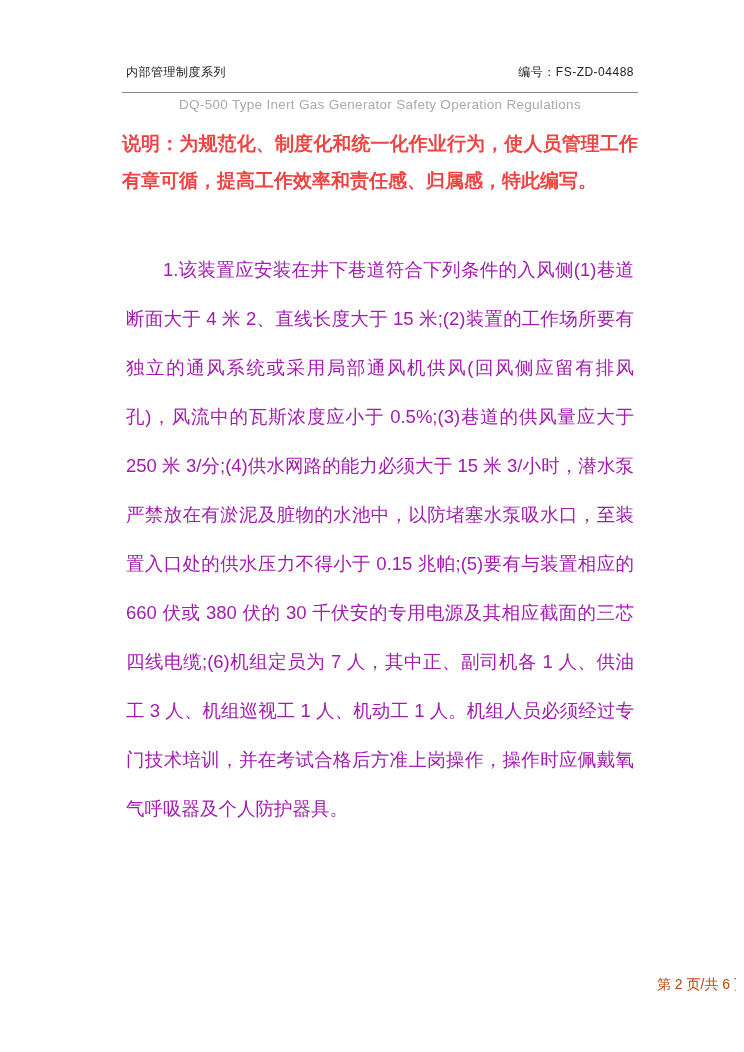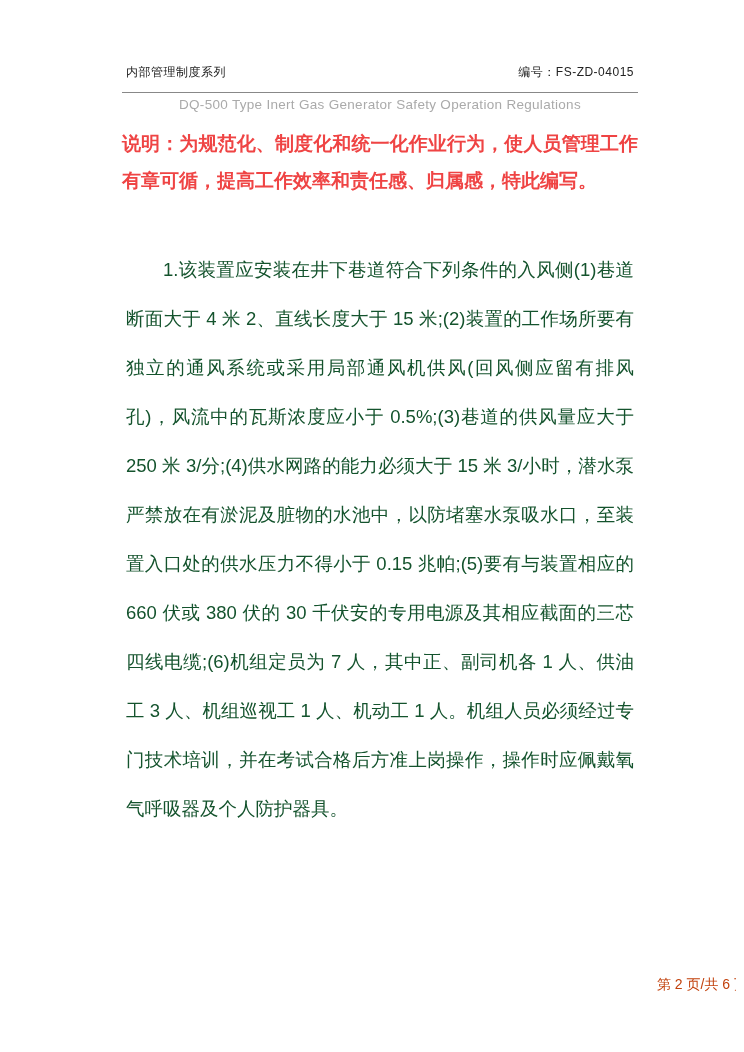--- a/index.html
+++ b/index.html
@@ -60,21 +60,21 @@
       text-align: justify;
       color: #ef4444;
     }
 
     
     .doc-body {
       margin-top: 46px;
       font-size: 18.5px;
       line-height: 49px;
       text-align: justify;
-      color: #14532d;
+      color: #a21caf;
     }
 
     .doc-body p {
       text-indent: 2em;
     }
 
     
     .doc-footer {
       position: absolute;
       left: 0;
@@ -85,21 +85,21 @@
       color: #c2410c;
     }
   </style>
 </head>
 <body>
 
 <div class="page">
 
   <div class="doc-header">
     <span>内部管理制度系列</span>
-    <span>编号：FS-ZD-04015</span>
+    <span>编号：FS-ZD-04488</span>
   </div>
 
 
   <div class="doc-subtitle">DQ-500 Type Inert Gas Generator Safety Operation Regulations</div>
 
   <div class="doc-intro">说明：为规范化、制度化和统一化作业行为，使人员管理工作有章可循，提高工作效率和责任感、归属感，特此编写。</div>
 
   <div class="doc-body">
     <p>1.该装置应安装在井下巷道符合下列条件的入风侧(1)巷道断面大于 4 米 2、直线长度大于 15 米;(2)装置的工作场所要有独立的通风系统或采用局部通风机供风(回风侧应留有排风孔)，风流中的瓦斯浓度应小于 0.5%;(3)巷道的供风量应大于 250 米 3/分;(4)供水网路的能力必须大于 15 米 3/小时，潜水泵严禁放在有淤泥及脏物的水池中，以防堵塞水泵吸水口，至装置入口处的供水压力不得小于 0.15 兆帕;(5)要有与装置相应的 660 伏或 380 伏的 30 千伏安的专用电源及其相应截面的三芯四线电缆;(6)机组定员为 7 人，其中正、副司机各 1 人、供油工 3 人、机组巡视工 1 人、机动工 1 人。机组人员必须经过专门技术培训，并在考试合格后方准上岗操作，操作时应佩戴氧气呼吸器及个人防护器具。</p>
   </div>

